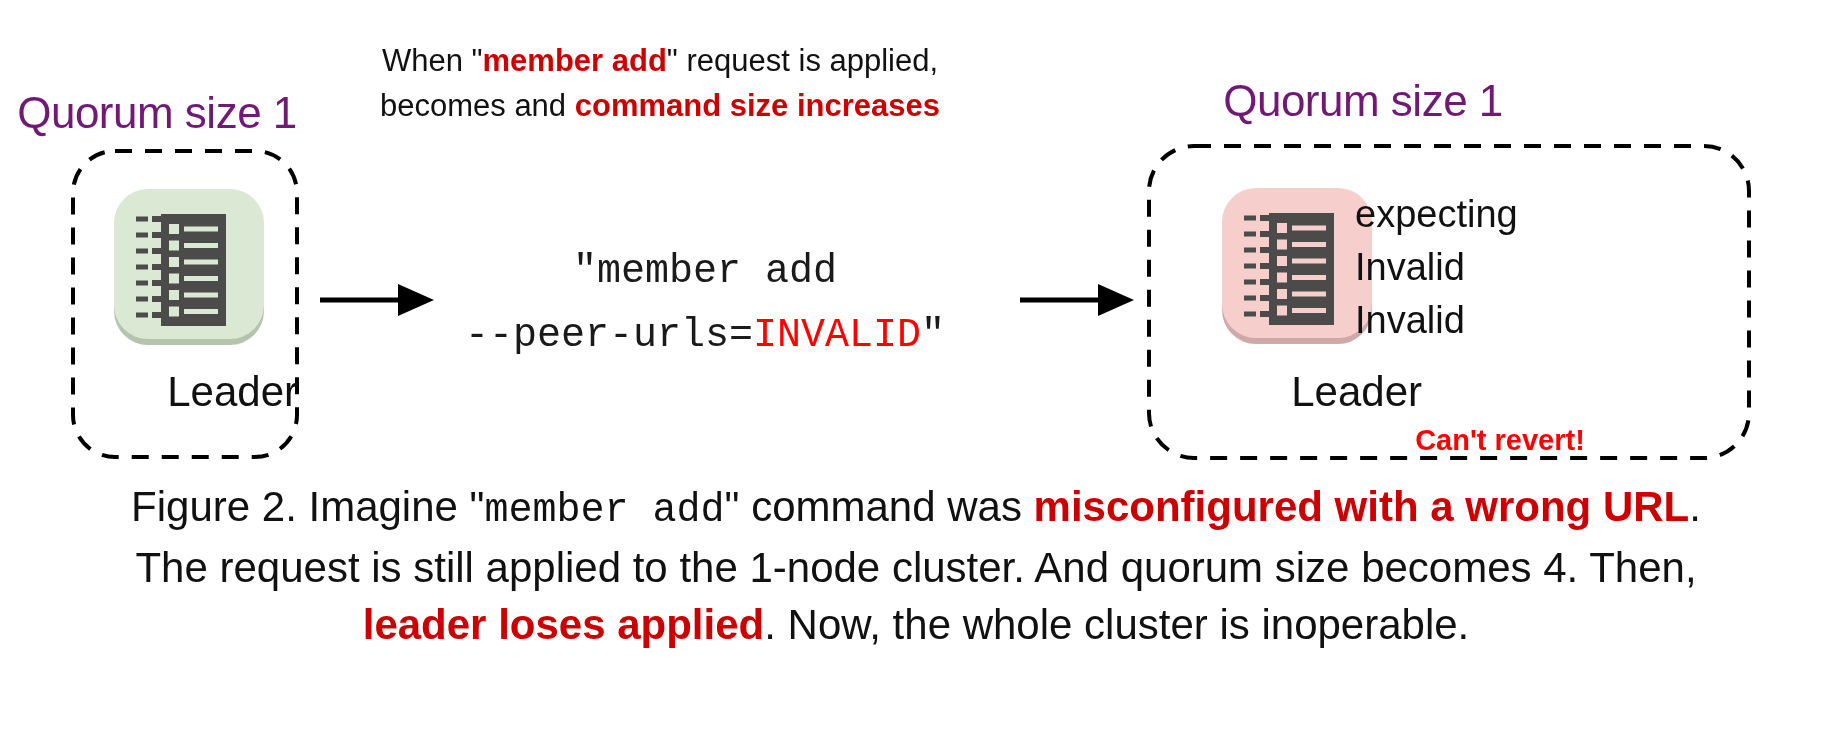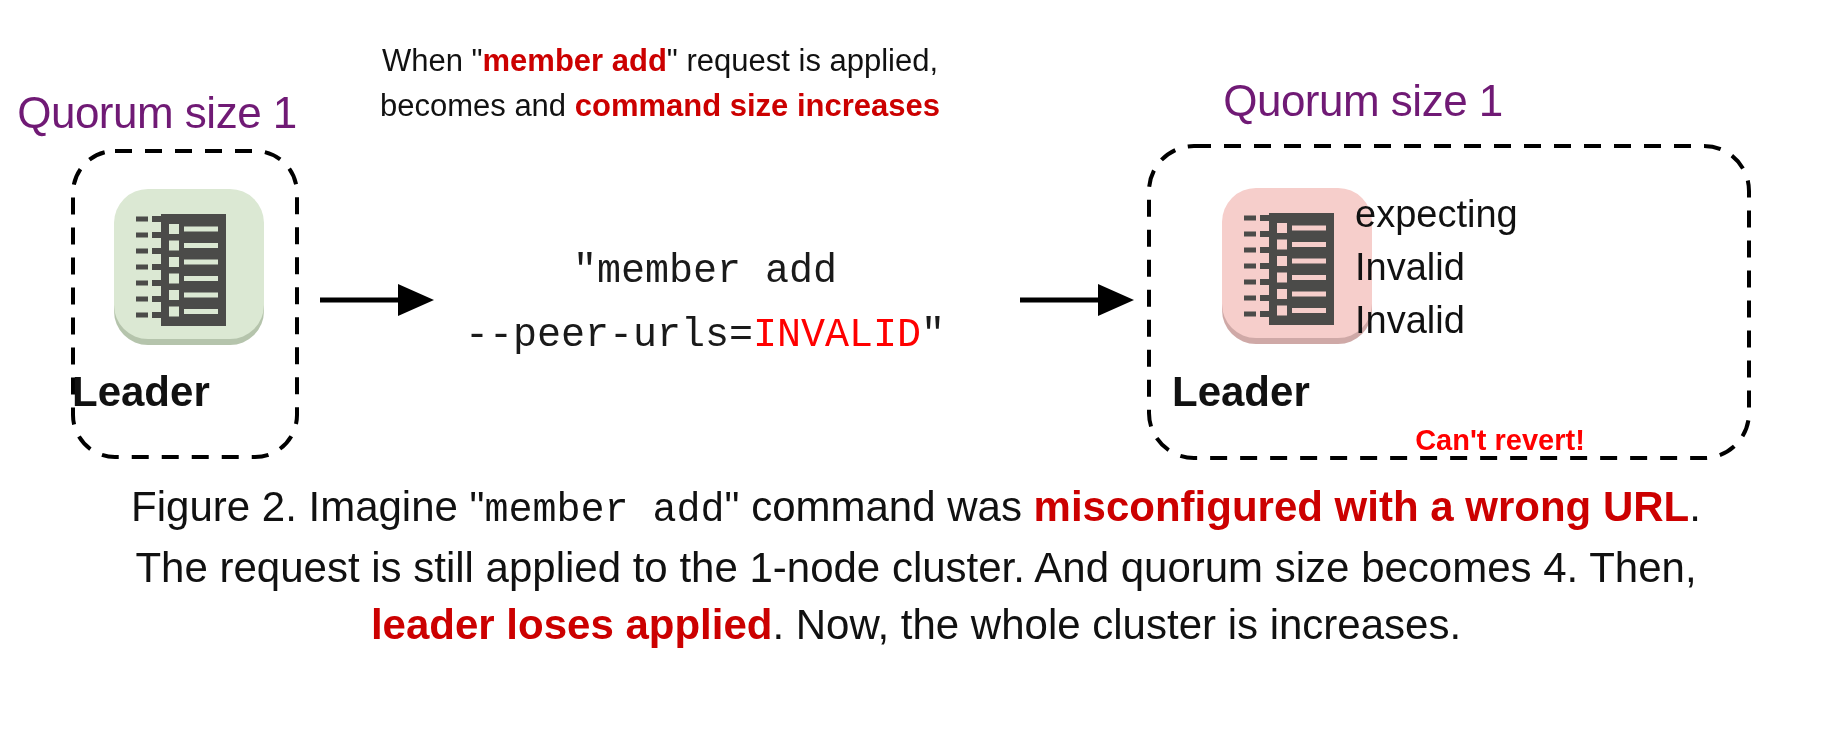--- a/index.html
+++ b/index.html
@@ -32,23 +32,22 @@
   }
   .node-green{background:#dbe8d3; box-shadow:0 6px 0 #b5c4ac;}
   .node-pink{background:#f6cecb; box-shadow:0 6px 0 #cfa9a7;}
   .node-icon svg{position:absolute;left:0;top:0;width:150px;height:150px;}
   .glyph-main{fill:#4b4b49;}
   .node-green .glyph-cut{fill:#dbe8d3;}
   .node-pink .glyph-cut{fill:#f6cecb;}
 
   .node-label{
     font-size:42px;
-    text-align:left;
-    color:#111111;
-    font-weight:bold;
+    text-align:right;
+    color:#111111;
   }
 
   .annotation{
     font-size:31px;
     line-height:45px;
     text-align:center;
     color:#111111;
   }
   .red-bold{color:#cc0000;font-weight:bold;}
 
@@ -199,16 +198,16 @@
     <div>expecting</div>
     <div>Invalid</div>
     <div>Invalid</div>
   </div>
 
   <div class="abs warning" style="left:1360px;top:388px;width:280px;">Can't revert!</div>
 
   <div class="abs caption" style="left:0px;top:478px;width:1832px;">
     <div><span class="fig">Figure 2.</span><span> Imagine "</span><span class="mono">member add</span><span>" command was </span><span class="red-bold">misconfigured with a wrong URL</span><span>.</span></div>
     <div>The request is still applied to the 1-node cluster. And quorum size becomes 4. Then,</div>
-    <div><span class="red-bold">leader loses applied</span><span>. Now, the whole cluster is increases.</span></div>
+    <div><span class="red-bold">leader loses applied</span><span>. Now, the whole cluster is inoperable.</span></div>
   </div>
 
 </div>
 
 </body></html>

